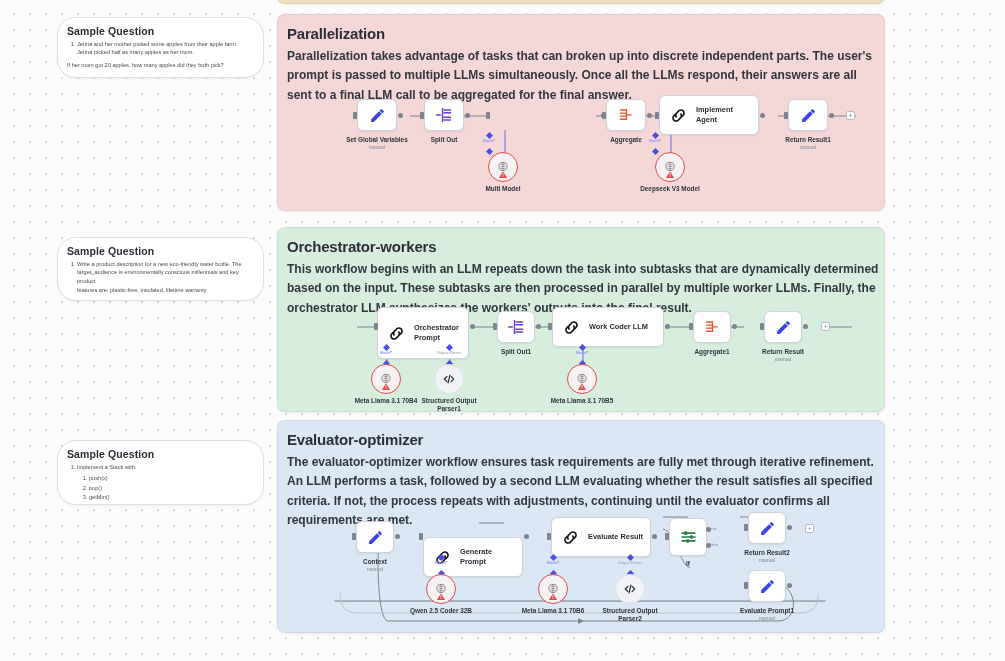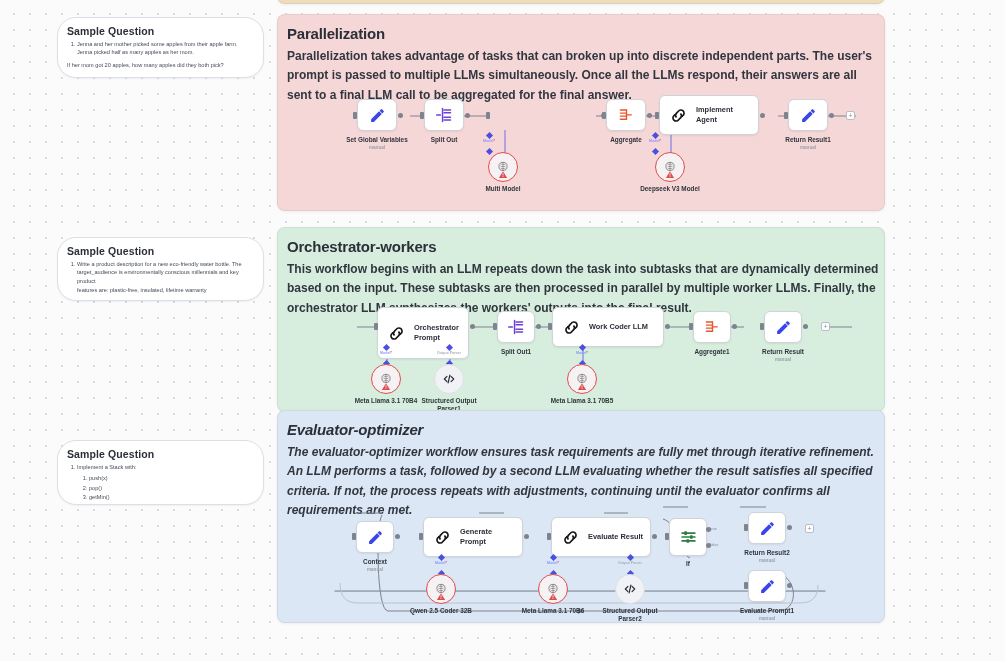--- a/index.html
+++ b/index.html
@@ -402,21 +402,21 @@
       </svg>
     <div style="position:absolute;bottom:-2px;left:50%;transform:translateX(-50%);">
       <svg width="9" height="9" viewBox="0 0 24 24">
           <path d="M12 3 23 21H1z" fill="#e04c4c"></path>
           <path d="M12 9v5M12 16.5v1" stroke="#fff" stroke-width="1.8" stroke-linecap="round"></path>
         </svg>
     </div>
   </div>
   <div class="caption" style="left:542px; top:397px; width:80px;">Meta Llama 3.1 70B5</div>
 
-  <div class="section sec-blue" style="left:277px; top:410px; width:608px; height:213px;font-style:italic;">
+  <div class="section sec-blue" style="left:277px; top:420px; width:608px; height:213px;">
     <div class="sec-h" style="position:absolute; left:9px; top:10px;">Evaluator-optimizer</div>
     <div class="sec-p" style="position:absolute; left:9px; top:32px; width:592px;">The evaluator-optimizer workflow ensures task requirements are fully met through iterative refinement. An LLM performs a task, followed by a second LLM evaluating whether the result satisfies all specified criteria. If not, the process repeats with adjustments, continuing until the evaluator confirms all requirements are met.</div>
 
     <svg class="wires" width="608" height="213">
       <g stroke="#7d838f" stroke-width="1" fill="none">
         <line x1="78" y1="102" x2="104" y2="102"></line>
         <line x1="201" y1="102" x2="226" y2="102"></line>
         <line x1="326" y1="102" x2="350" y2="102"></line>
         <line x1="385" y1="96" x2="410" y2="96"></line>
         <line x1="462" y1="96" x2="488" y2="96"></line>
@@ -434,21 +434,21 @@
   <div class="node" style="left:356px; top:521px; width:38px; height:32px; justify-content:center;">
     <span class="node-ico">
       <svg width="17" height="17" viewBox="0 0 24 24">
           <path d="M3 17.2V21h3.8L18 9.8 14.2 6 3 17.2zM20.7 7.1c.4-.4.4-1 0-1.4l-2.4-2.4c-.4-.4-1-.4-1.4 0L15 5.2 18.8 9l1.9-1.9z" fill="#3a46e8"></path>
         </svg>
     </span>
   </div>
   <div class="caption" style="left:335px; top:558px; width:80px;">Context</div>
   <div class="subcap" style="left:335px; top:567px; width:80px;">manual</div>
 
-  <div class="node" style="left:423px; top:517px; width:100px; height:40px;">
+  <div class="node" style="left:423px; top:537px; width:100px; height:40px;">
     <span class="node-ico">
       <svg width="19" height="19" viewBox="0 0 24 24">
           <g fill="none" stroke="#161616" stroke-width="2.1">
             <path d="M9.5 14.5a4 4 0 0 1 0-5.6l2.3-2.3a4 4 0 1 1 5.6 5.6l-1.2 1.2"></path>
             <path d="M14.5 9.5a4 4 0 0 1 0 5.6l-2.3 2.3a4 4 0 1 1-5.6-5.6l1.2-1.2"></path>
           </g>
         </svg>
     </span>
     <span class="node-txt">Generate Prompt</span>
   </div>

